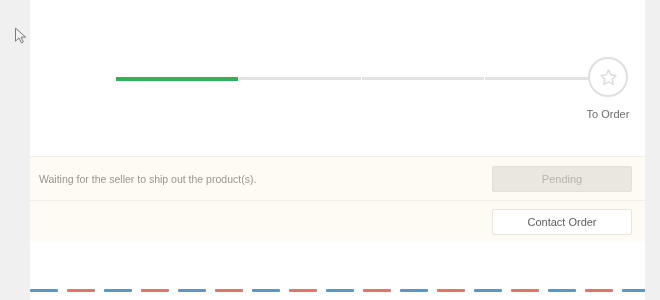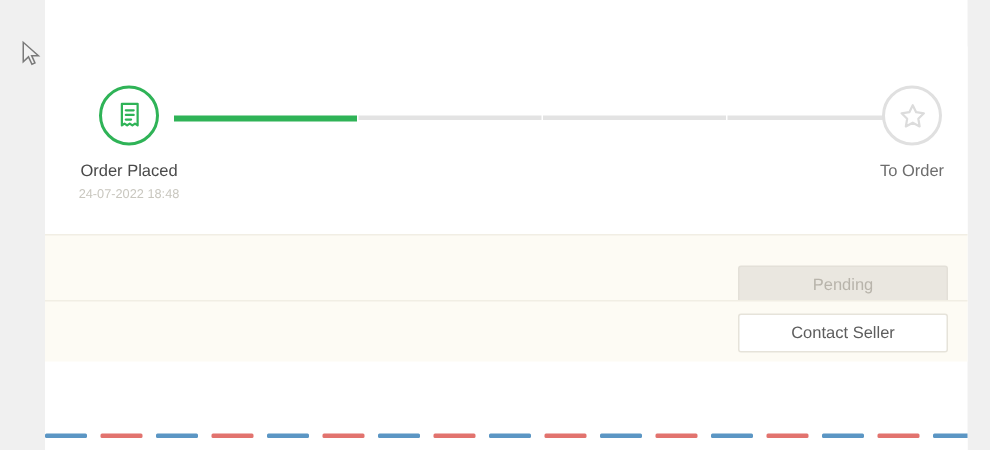--- a/index.html
+++ b/index.html
@@ -98,21 +98,21 @@
     width: 140px; height: 26px;
     display: flex; align-items: center; justify-content: center;
     font-size: 11px; border-radius: 2px;
     background: #ffffff; border: 1px solid #e6e3da; color: #5d5d5d;
     cursor: pointer; user-select: none;
   }
   .btn.disabled {
     background: #eae7e0; border-color: #e3e0d8; color: #b8b4ab;
     cursor: default;
   }
-  .btn-pending  { top: 20px; }
+  .btn-pending  { top: 9px; }
   .btn-contact  { top: 8px; }
   .btn-cancel   { top: 11px; }
 
   
   .dash-strip {
     position: absolute; left: 0; bottom: 8px; width: 615px; height: 4px;
     display: flex; align-items: center; overflow: hidden;
   }
   .dash { height: 3px; width: 28px; flex: 0 0 28px; border-radius: 1px; }
   .dash.red  { background: #e2736e; }
@@ -137,54 +137,43 @@
 
 
     <div class="stepper">
       <div class="track">
 
         <div class="line done" style="left:86px; width:122px;"></div>
         <div class="line" style="left:209px; width:122px;"></div>
         <div class="line" style="left:332px; width:122px;"></div>
         <div class="line" style="left:455px; width:122px;"></div>
 
-        <div class="step" style="left:56px;">
-          <div class="circle active-ring">
-            <svg width="21" height="21" viewBox="0 0 24 24" fill="none" stroke="#2fb357" stroke-width="1.7" stroke-linecap="round" stroke-linejoin="round">
-              <path d="M6 2.5h12v16.5l-2-1.4-2 1.4-2-1.4-2 1.4-2-1.4-2 1.4z"></path>
-              <line x1="9" y1="7.5" x2="15" y2="7.5"></line>
-              <line x1="9" y1="11" x2="15" y2="11"></line>
-              <line x1="9" y1="14.5" x2="13" y2="14.5"></line>
-            </svg>
-          </div>
-          <div class="step-label">Order Placed</div>
-          <div class="step-time">24-07-2022 18:48</div>
-        </div>
 
 
 
 
         <div class="step" style="left:578px;">
           <div class="circle">
             <svg width="21" height="21" viewBox="0 0 24 24" fill="none" stroke="#dcdcdc" stroke-width="1.7" stroke-linecap="round" stroke-linejoin="round">
               <path d="M12 3.6l2.6 5.3 5.9.85-4.25 4.15 1 5.85L12 16.95l-5.25 2.8 1-5.85L3.5 9.75l5.9-.85z"></path>
             </svg>
           </div>
           <div class="step-label muted">To Order</div>
         </div>
 
       </div>
     </div>
 
     <div class="row row-1">
+      <div class="waiting-text">Waiting for the seller to ship out the product(s).</div>
       <div class="btn disabled btn-pending">Pending</div>
     </div>
 
     <div class="row row-2">
-      <div class="btn btn-contact">Contact Seller</div>
+      <div class="btn btn-contact">Contact Order</div>
     </div>
 
 
     <div class="bottom-fill"></div>
 
     <div class="dash-strip">
       <div class="dash blue"></div>
         <div class="gap"></div>
       <div class="dash red"></div>
         <div class="gap"></div>

